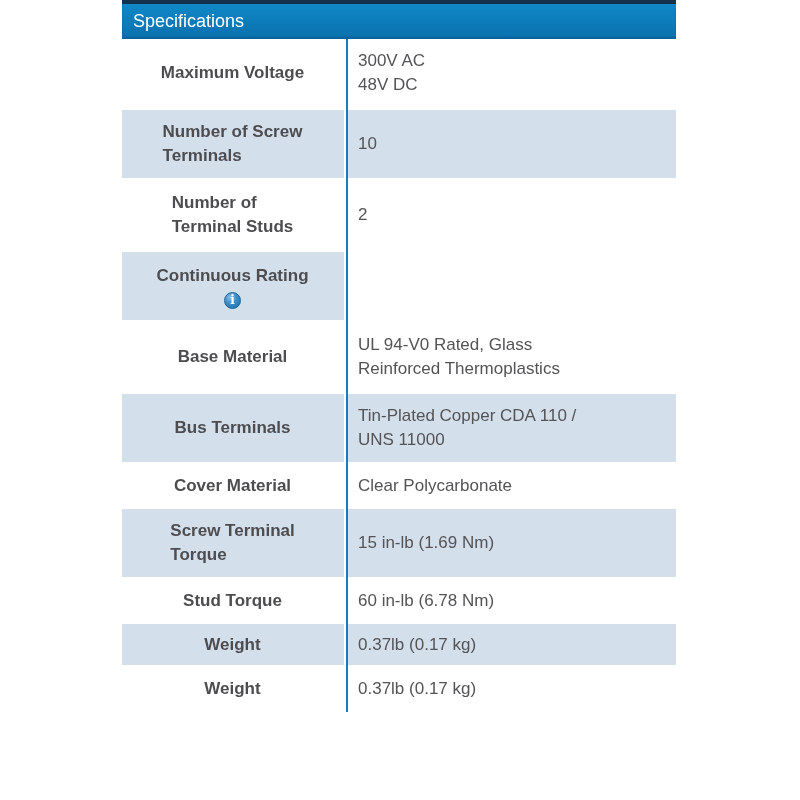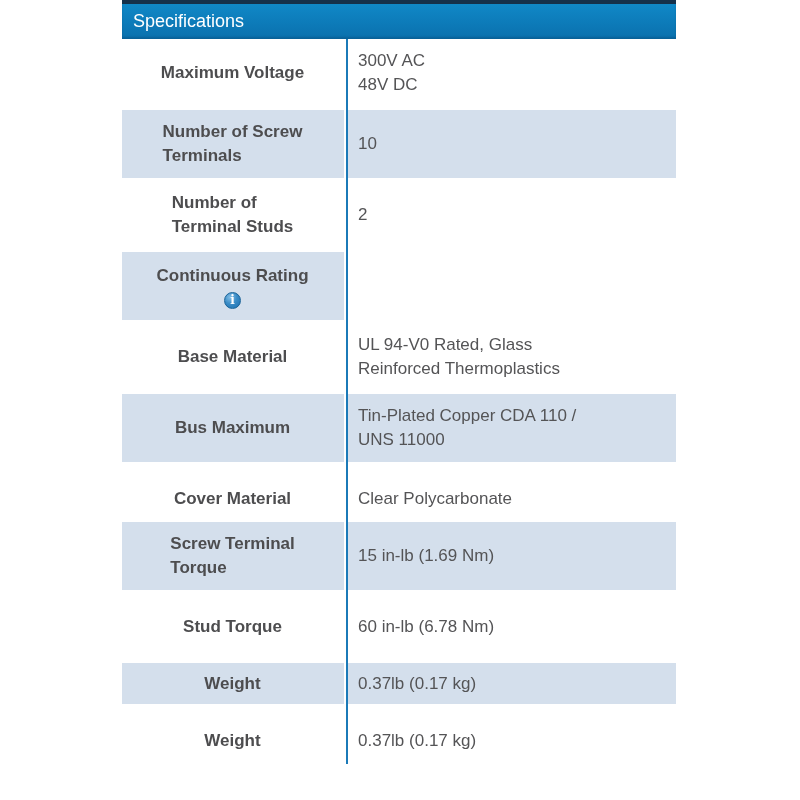--- a/index.html
+++ b/index.html
@@ -30,21 +30,21 @@
     font-size: 18px;
     background: linear-gradient(180deg,
       var(--header-gradient-top, #1088c7) 0%,
       var(--header-gradient-bottom, #0a70ad) 100%);
     box-shadow: inset 0 -2px 2px rgba(0, 25, 55, 0.18);
   }
 
   .spec-body { position: relative; }
 
   .spec-row { display: flex; height: 71px; }
-  .spec-row.sm { height: 44px; margin-top: 13px; }
+  .spec-row.sm { height: 44px; }
 
   .cell {
     border-bottom: 3px solid #ffffff;
     display: flex;
     flex-direction: column;
     justify-content: center;
     white-space: pre-line;
     font-size: 17px;
     line-height: 24px;
     background: var(--row-background, #ffffff);
@@ -140,21 +140,21 @@
       <div class="spec-row">
     <div class="cell label">
       <span>Base Material</span>
       
     </div>
     <div class="cell value">UL 94-V0 Rated, Glass
 Reinforced Thermoplastics</div>
   </div>
       <div class="spec-row">
     <div class="cell label">
-      <span>Bus Maximum</span>
+      <span>Bus Terminals</span>
       
     </div>
     <div class="cell value">Tin-Plated Copper CDA 110 /
 UNS 11000</div>
   </div>
       <div class="spec-row sm">
     <div class="cell label">
       <span>Cover Material</span>
       
     </div>

